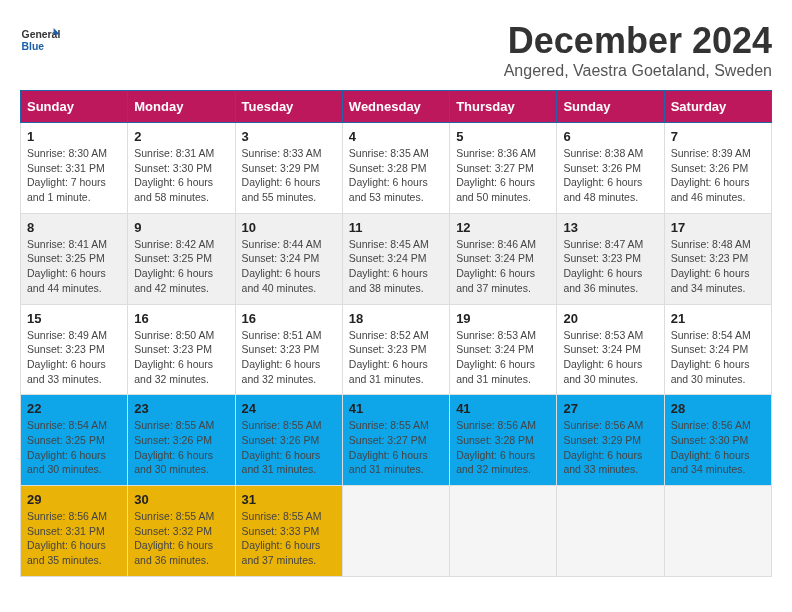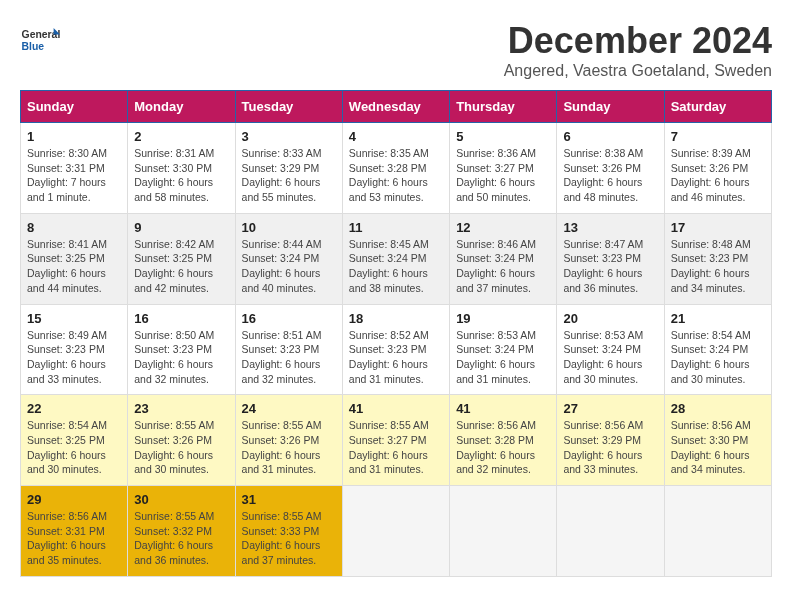--- a/index.html
+++ b/index.html
@@ -197,21 +197,21 @@
         </td>
         <td>
           <span class="day-number">20</span>
           <div class="day-info">Sunrise: 8:53 AM<br>Sunset: 3:24 PM<br>Daylight: 6 hours and 30 minutes.</div>
         </td>
         <td>
           <span class="day-number">21</span>
           <div class="day-info">Sunrise: 8:54 AM<br>Sunset: 3:24 PM<br>Daylight: 6 hours and 30 minutes.</div>
         </td>
       </tr>
-      <tr style="background: #fef9c3;">
+      <tr style="background: #0ea5e9;">
         <td>
           <span class="day-number">22</span>
           <div class="day-info">Sunrise: 8:54 AM<br>Sunset: 3:25 PM<br>Daylight: 6 hours and 30 minutes.</div>
         </td>
         <td>
           <span class="day-number">23</span>
           <div class="day-info">Sunrise: 8:55 AM<br>Sunset: 3:26 PM<br>Daylight: 6 hours and 30 minutes.</div>
         </td>
         <td>
           <span class="day-number">24</span>

